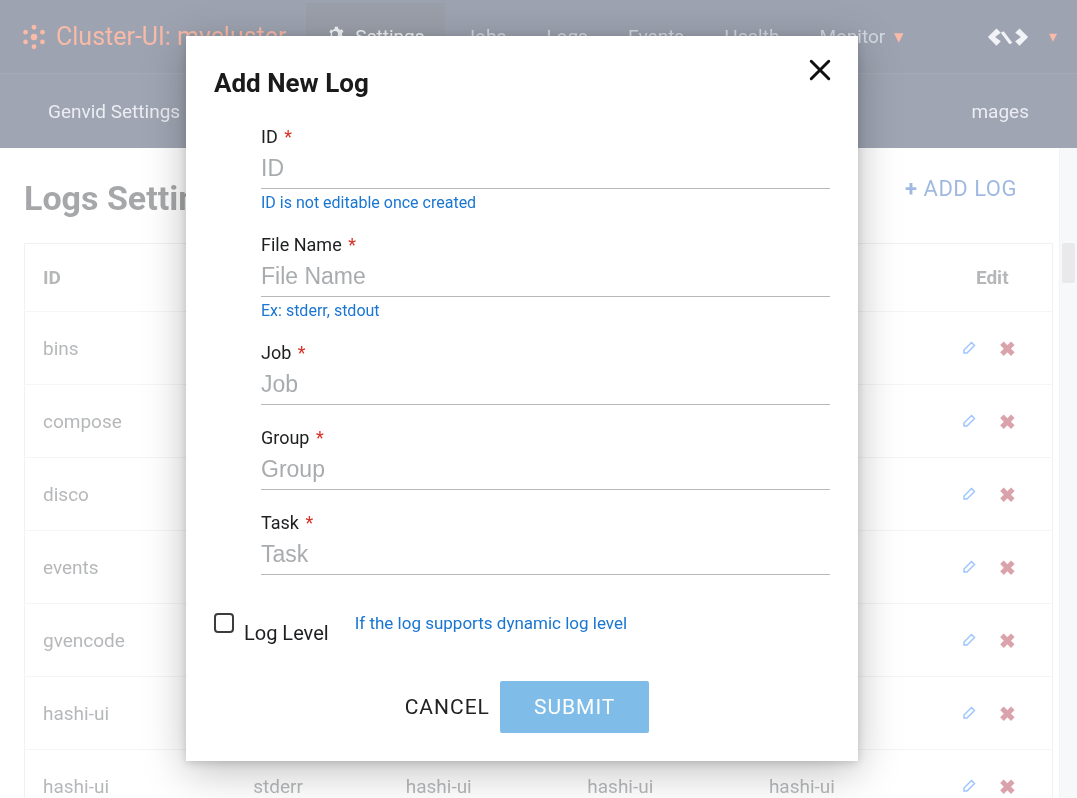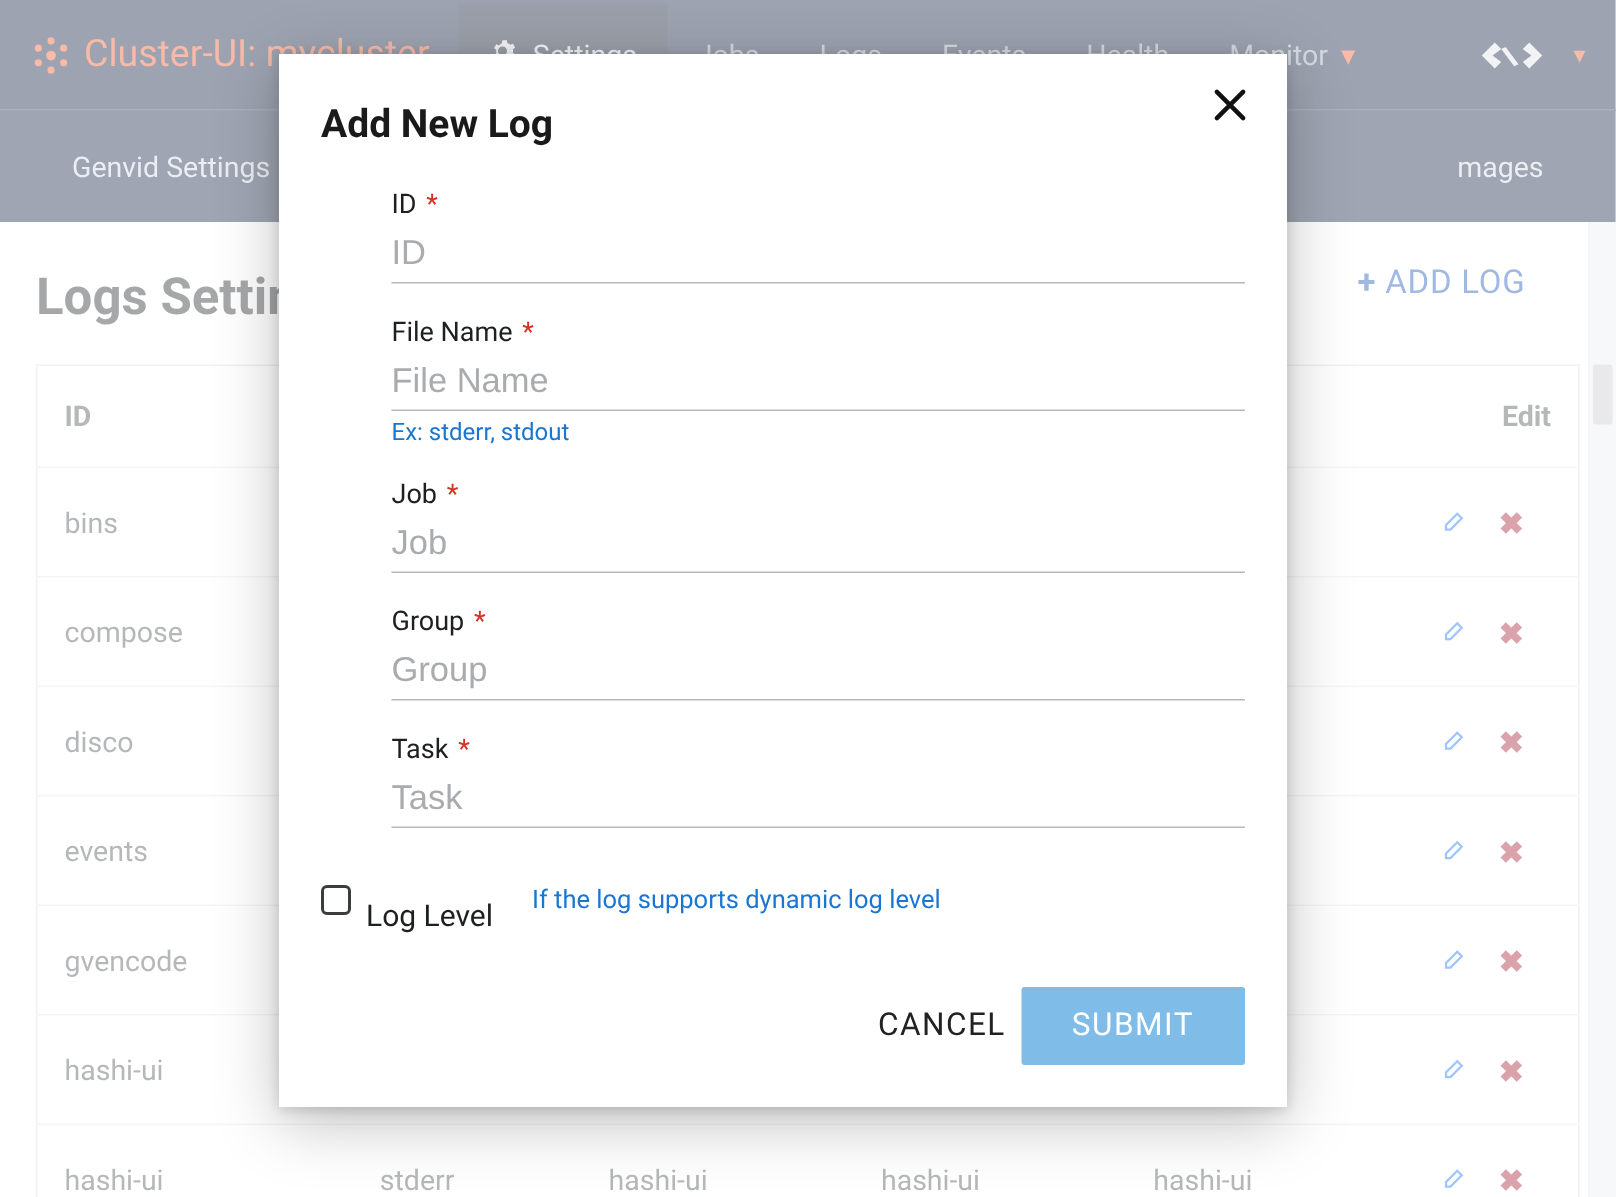--- a/index.html
+++ b/index.html
@@ -199,21 +199,21 @@
     width: 20px; height: 20px;
     border: 2px solid #3a3c3f;
     border-radius: 4px;
     cursor: pointer;
   }
   .checkbox-label { font-size: 20px; color: #1e1f21; margin-top: 20px; }
   .checkbox-hint { color: #1976d2; font-size: 17px; margin-left: 16px; }
   .modal-actions {
     display: flex;
     align-items: center;
-    justify-content: flex-end;
+    justify-content: center;
   }
   .btn-cancel {
     font-size: 21px;
     letter-spacing: 1px;
     color: #222;
     cursor: pointer;
     padding: 12px 10px;
   }
   .btn-submit {
     background: #7fbce8;
@@ -290,21 +290,21 @@
 
   <div class="table-wrap">
     <table class="table">
       <thead>
         <tr>
           <th>ID</th>
           <th></th>
           <th></th>
           <th></th>
           <th></th>
-          <th class="edit-cell" style="text-align:right;">Edit</th>
+          <th class="edit-cell" style="text-align:center;">Edit</th>
         </tr>
       </thead>
       <tbody id="table-body">
           <tr>
             <td>bins</td>
             <td></td>
             <td></td>
             <td></td>
             <td></td>
             <td class="edit-cell"><span class="icon-btn icon-edit">
@@ -399,20 +399,21 @@
   <div class="modal-close">
     <svg viewBox="0 0 24 24" width="30" height="30">
         <path d="M5 5 L19 19 M19 5 L5 19" stroke="#111" stroke-width="2.4" stroke-linecap="round"></path>
       </svg>
   </div>
   <div class="modal-title">Add New Log</div>
 
   <div class="field">
     <label class="field-label"><span>ID</span> <span class="req">*</span></label>
     <input class="field-input" placeholder="ID" style="">
+    <div class="field-hint">ID is not editable once created</div>
   </div>
 
   <div class="field">
     <label class="field-label"><span>File Name</span> <span class="req">*</span></label>
     <input class="field-input" placeholder="File Name" style="">
     <div class="field-hint">Ex: stderr, stdout</div>
   </div>
 
   <div class="field">
     <label class="field-label"><span>Job</span> <span class="req">*</span></label>

